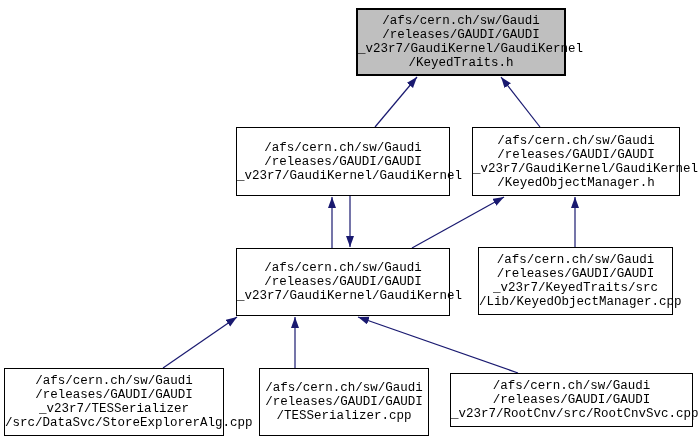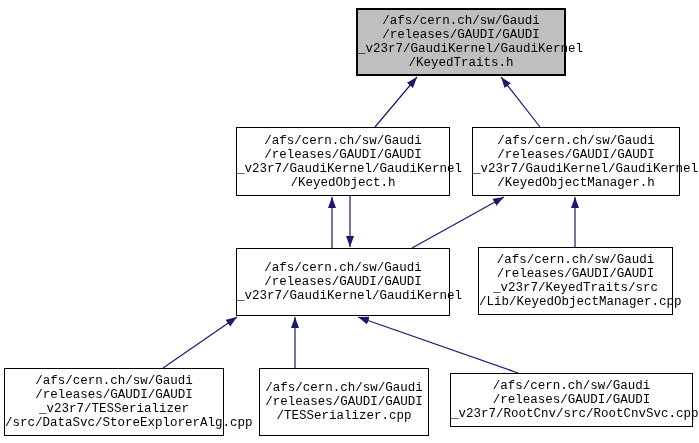--- a/index.html
+++ b/index.html
@@ -59,21 +59,20 @@
     <div class="ln">/afs/cern.ch/sw/Gaudi</div>
     <div class="ln">/releases/GAUDI/GAUDI</div>
     <div class="ln">_v23r7/GaudiKernel/GaudiKernel</div>
     <div class="ln">/KeyedTraits.h</div>
   </div>
 
   <div class="node" style="left:236px;top:127px;width:214px;height:69px;">
     <div class="ln">/afs/cern.ch/sw/Gaudi</div>
     <div class="ln">/releases/GAUDI/GAUDI</div>
     <div class="ln">_v23r7/GaudiKernel/GaudiKernel</div>
-    <div class="ln">/KeyedObject.h</div>
   </div>
 
   <div class="node" style="left:472px;top:127px;width:208px;height:69px;">
     <div class="ln">/afs/cern.ch/sw/Gaudi</div>
     <div class="ln">/releases/GAUDI/GAUDI</div>
     <div class="ln">_v23r7/GaudiKernel/GaudiKernel</div>
     <div class="ln">/KeyedObjectManager.h</div>
   </div>
 
   <div class="node" style="left:236px;top:248px;width:214px;height:68px;">

